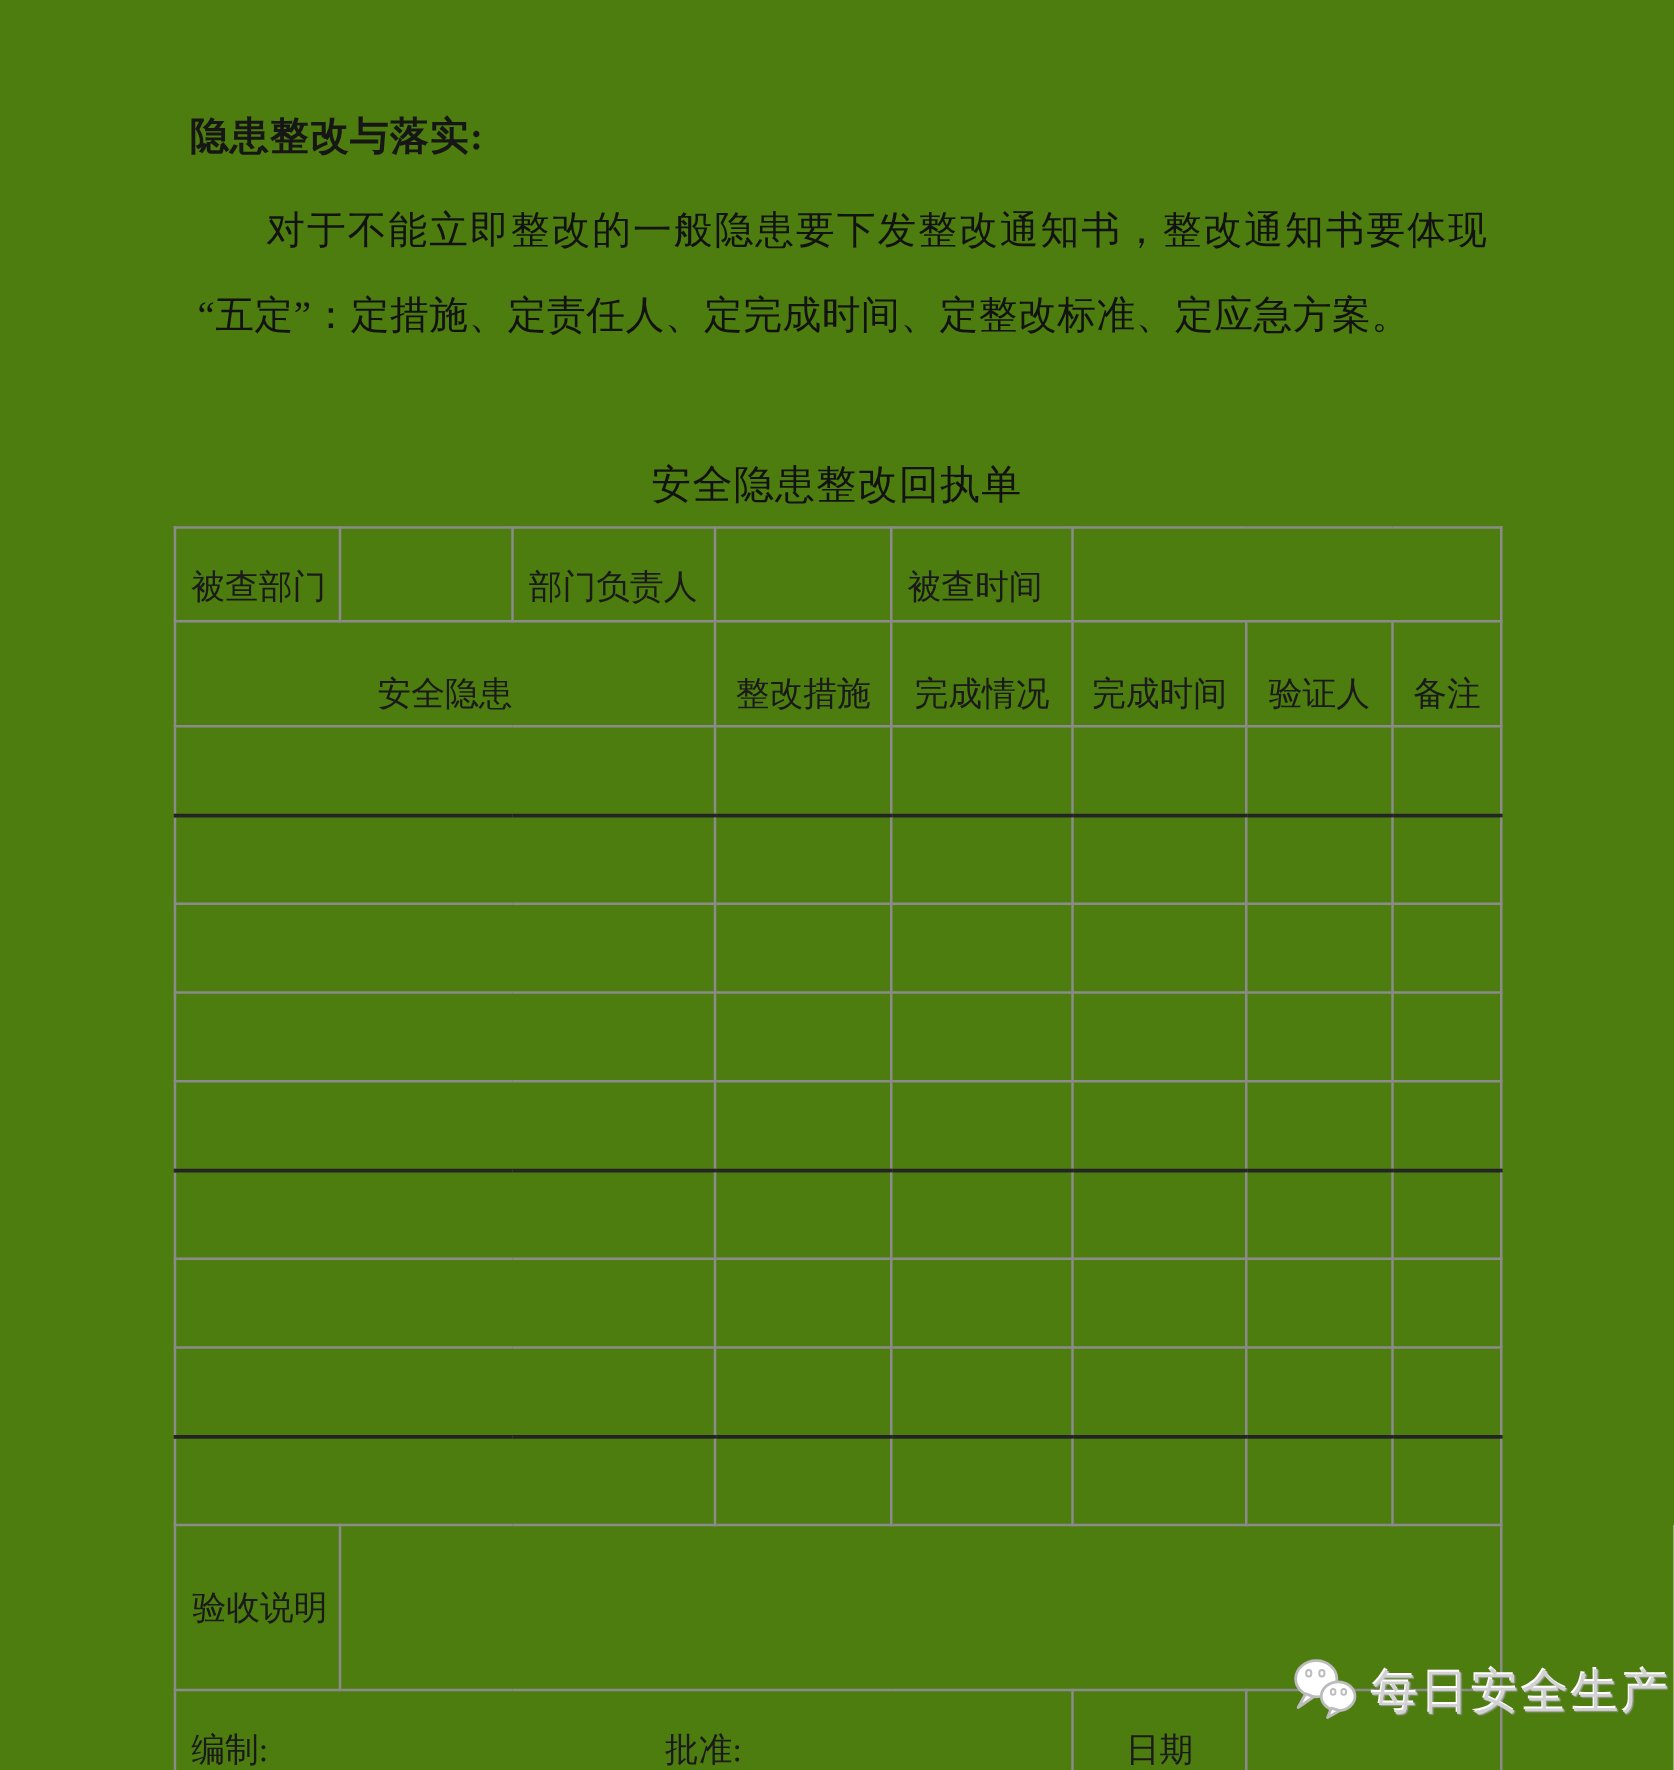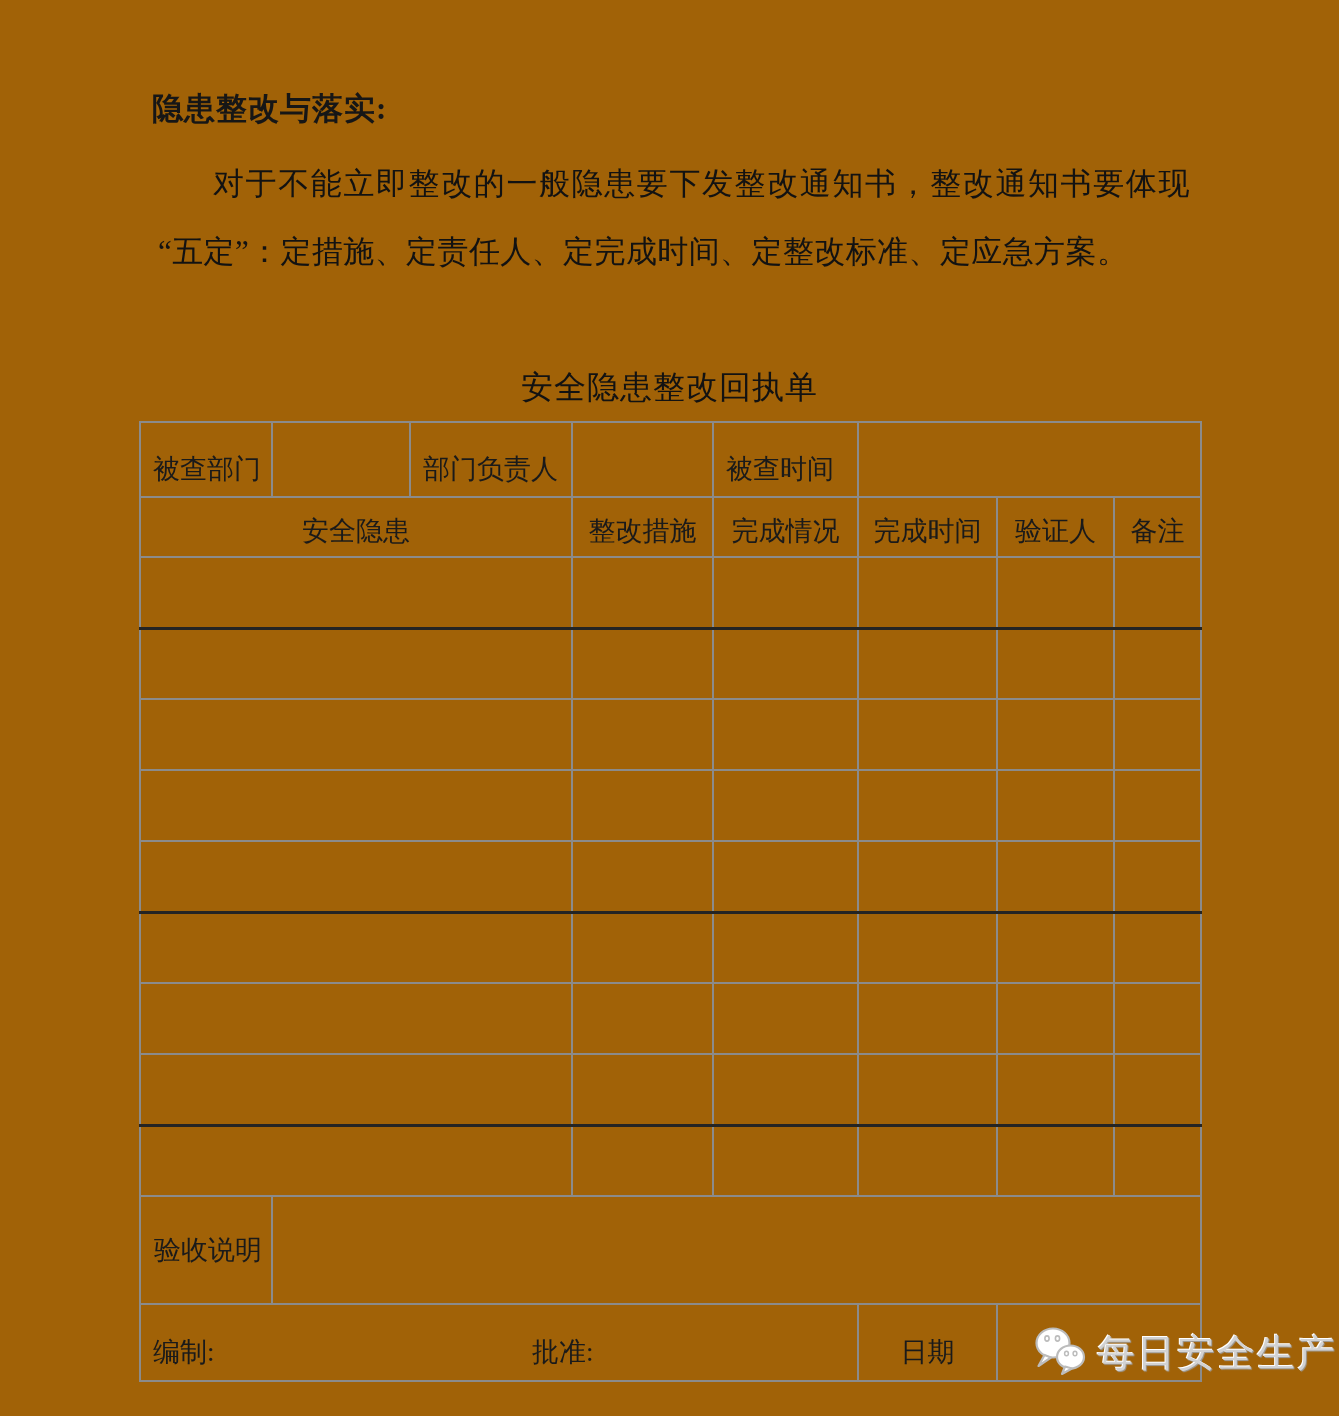--- a/index.html
+++ b/index.html
@@ -4,21 +4,21 @@
 <style>
   html, body {
     margin: 0;
     padding: 0;
     background: #ffffff;
   }
   .page {
     position: relative;
     width: 1339px;
     height: 1416px;
-    background: #a16207;
+    background: #4d7c0f;
     font-family: "Liberation Serif", "DejaVu Serif", serif;
     color: #161616;
     overflow: hidden;
   }
 
   
   .h-bold {
     position: absolute;
     left: 152px;
     font-size: 31px;
@@ -61,23 +61,23 @@
   }
   table.receipt td {
     border: 2px solid #8b8b8b;
     font-size: 27px;
     color: #1a1a1a;
     overflow: hidden;
   }
   table.receipt { border: 1px solid #f9a8d4; }
 
   tr.info-row      { height: 75px; }
-  tr.header-row    { height: 60px; }
+  tr.header-row    { height: 84px; }
   tr.empty-row     { height: 71px; }
-  tr.acceptance-row{ height: 108px; border-radius: 32px; }
+  tr.acceptance-row{ height: 132px; border-radius: 32px; }
   tr.bottom-row    { height: 77px; }
 
   tr.dark-top td { border-top: 3px solid #242424; }
 
   tr.info-row td {
     vertical-align: bottom;
     text-align: left;
     padding: 0 0 9px 12px;
   }
   tr.header-row td {

